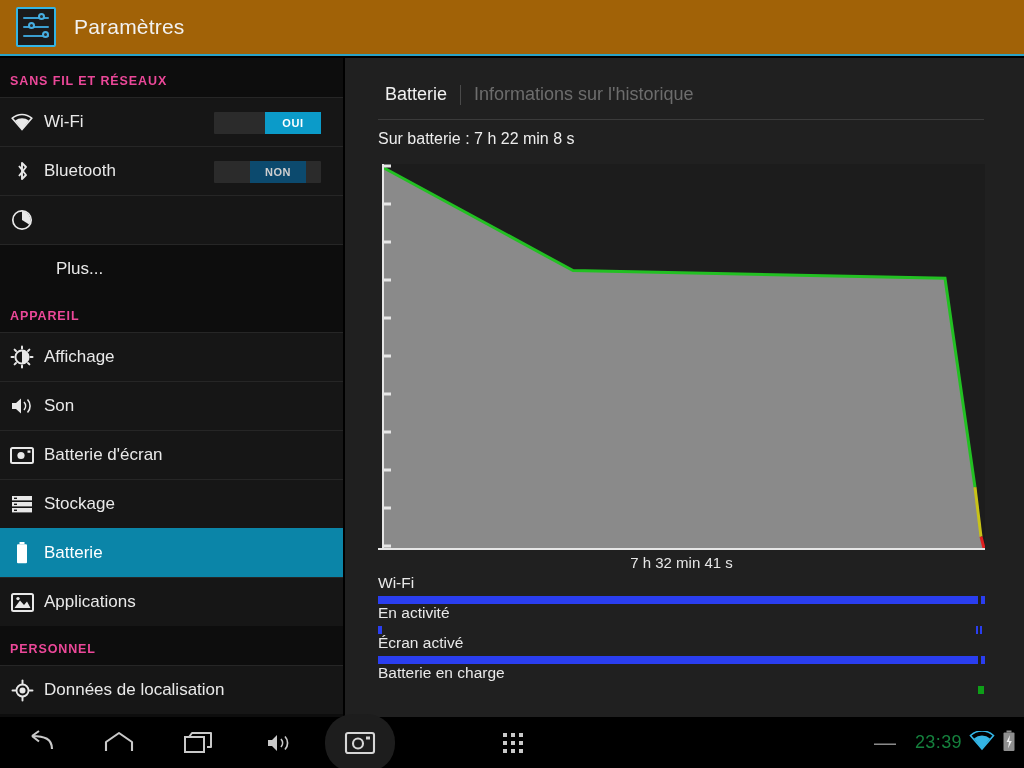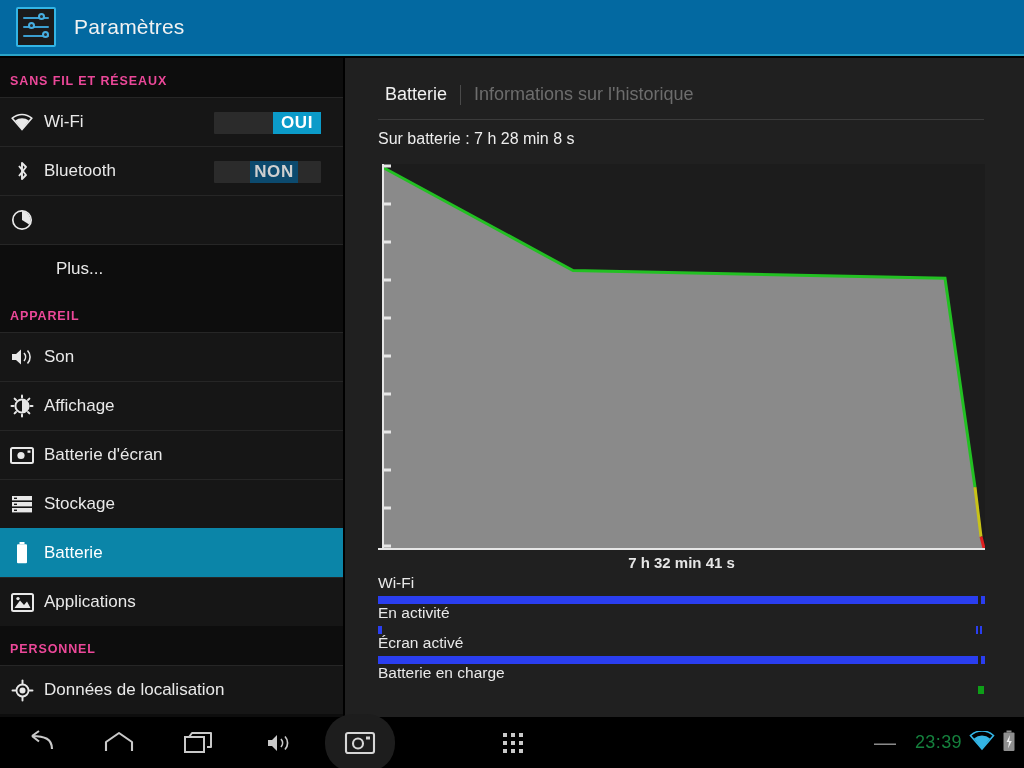--- a/index.html
+++ b/index.html
@@ -6,21 +6,21 @@
   html,body {
     width:1024px; height:768px; overflow:hidden;
     background:#000;
     font-family:"Liberation Sans", sans-serif;
     -webkit-font-smoothing:antialiased;
   }
 
   
   #titlebar {
     position:absolute; left:0; top:0; width:1024px; height:56px;
-    background:#0369a1;
+    background:#a16207;
     border-bottom:2px solid #2aa3c7;
     display:flex; align-items:center;
   }
   #app-icon {
     width:40px; height:40px; margin-left:16px;
     background:#1b1b1b;
     border:2px solid #33b5e5;
     border-radius:2px;
     position:relative;
     flex:none;
@@ -49,22 +49,22 @@
   .srow.sel { background:#0b85a8; border-top:1px solid #0b85a8; }
   .srow .ico { width:44px; display:flex; align-items:center; justify-content:center; flex:none; color:#e8e8e8; }
   .srow .lbl { color:#e9e9e9; font-size:17px; }
   .srow.sel .lbl { color:#ffffff; }
   .srow.noicon .lbl { padding-left:56px; }
   .sw {
     position:absolute; right:22px; top:14px; width:107px; height:22px;
     background:#2b2b2b; border-radius:1px; display:flex; align-items:center;
   }
   .sw .knob {
-    width:48px; height:22px; display:flex; align-items:center; justify-content:center;
-    font-size:17px; font-weight:bold; letter-spacing:.6px;
+    width:56px; height:22px; display:flex; align-items:center; justify-content:center;
+    font-size:11px; font-weight:bold; letter-spacing:.6px;
   }
   .sw.on  { justify-content:flex-end; }
   .sw.on  .knob { background:#0b9bc9; color:#ffffff; }
   .sw.off { justify-content:flex-start; }
   .sw.off .knob { background:#0c4a6e; color:#cfcfcf;margin-left:36px; }
 
   
   #content {
     position:absolute; left:345px; top:58px; width:679px; height:659px;
     background:#202020;
@@ -73,21 +73,21 @@
   #crumb .cur { color:#f0f0f0; font-size:18px; }
   #crumb .bar { width:1px; height:20px; background:#4a4a4a; margin:0 13px; align-self:center; }
   #crumb .nxt { color:#6d6d6d; font-size:18px; }
   #hr { margin:14px 40px 0 33px; height:1px; background:#3b3b3b; }
   #ontime { color:#ededed; font-size:16px; padding:10px 0 0 33px; }
 
   
   #chart { position:absolute; left:378px; top:164px; width:607px; height:390px; }
   #chart svg { display:block; }
   #xlabel { position:absolute; left:378px; top:554px; width:607px; text-align:center;
-            color:#e6e6e6; font-size:15px;font-weight:bold; }
+            color:#e6e6e6; font-size:15px; }
 
   
   #hist { position:absolute; left:378px; top:574px; width:607px; }
   .hrow { position:relative; height:30px; }
   .hrow .hl { color:#e9e9e9; font-size:15.5px; position:absolute; left:0; top:0; white-space:nowrap; }
   .hrow .track { position:absolute; left:0; right:0; bottom:0; height:8px; }
   .hrow .seg { position:absolute; top:0; height:8px; }
 
   
   #navbar { position:absolute; left:0; top:717px; width:1024px; height:51px; background:#000; }
@@ -148,31 +148,20 @@
           <path d="M11 11 L11 2 A9 9 0 0 1 18.2 15.6 Z" fill="#e8e8e8"></path>
         </svg>
     </span>
   </div>
 
   <div class="srow plain noicon">
     <span class="lbl">Plus...</span>
   </div>
 
   <div class="sec-head">APPAREIL</div>
-
-  <div class="srow">
-    <span class="ico">
-      <svg width="24" height="20" viewBox="0 0 24 20">
-          <path d="M2 7 H6 L11 2.5 V17.5 L6 13 H2 Z" fill="#e8e8e8"></path>
-          <path d="M14 6 A6 6 0 0 1 14 14" fill="none" stroke="#e8e8e8" stroke-width="1.6"></path>
-          <path d="M17.5 3.5 A9.5 9.5 0 0 1 17.5 16.5" fill="none" stroke="#e8e8e8" stroke-width="1.6"></path>
-        </svg>
-    </span>
-    <span class="lbl">Son</span>
-  </div>
 
   <div class="srow">
     <span class="ico">
       <svg width="24" height="24" viewBox="0 0 24 24">
           <circle cx="12" cy="12" r="6.6" fill="none" stroke="#e8e8e8" stroke-width="2"></circle>
           <path d="M12 5.4 A6.6 6.6 0 0 1 12 18.6 Z" fill="#e8e8e8"></path>
           <g stroke="#e8e8e8" stroke-width="2" stroke-linecap="round">
             <path d="M12 1.5v2"></path>
             <path d="M12 20.5v2"></path>
             <path d="M1.5 12h2"></path>
@@ -182,20 +171,31 @@
             <path d="M19.4 4.6L18 6"></path>
             <path d="M6 18l-1.4 1.4"></path>
           </g>
         </svg>
     </span>
     <span class="lbl">Affichage</span>
   </div>
 
   <div class="srow">
     <span class="ico">
+      <svg width="24" height="20" viewBox="0 0 24 20">
+          <path d="M2 7 H6 L11 2.5 V17.5 L6 13 H2 Z" fill="#e8e8e8"></path>
+          <path d="M14 6 A6 6 0 0 1 14 14" fill="none" stroke="#e8e8e8" stroke-width="1.6"></path>
+          <path d="M17.5 3.5 A9.5 9.5 0 0 1 17.5 16.5" fill="none" stroke="#e8e8e8" stroke-width="1.6"></path>
+        </svg>
+    </span>
+    <span class="lbl">Son</span>
+  </div>
+
+  <div class="srow">
+    <span class="ico">
       <svg width="24" height="19" viewBox="0 0 24 19">
           <rect x="1" y="2" width="22" height="15" rx="1.5" fill="none" stroke="#e8e8e8" stroke-width="2"></rect>
           <circle cx="11" cy="9.5" r="3.6" fill="#e8e8e8"></circle>
           <rect x="17.5" y="4.5" width="3" height="2.3" fill="#e8e8e8"></rect>
         </svg>
     </span>
     <span class="lbl">Batterie d'écran</span>
   </div>
 
   <div class="srow">
@@ -252,21 +252,21 @@
   </div>
 </div>
 
 <div id="content">
   <div id="crumb">
     <span class="cur">Batterie</span>
     <span class="bar"></span>
     <span class="nxt">Informations sur l'historique</span>
   </div>
   <div id="hr"></div>
-  <div id="ontime">Sur batterie : 7 h 28 min 8 s</div>
+  <div id="ontime">Sur batterie : 7 h 22 min 8 s</div>
 </div>
 
 <div id="chart">
   <svg id="chart-svg" width="607" height="390" viewBox="0 0 607 390">
       <rect x="6" y="0" width="601" height="384" fill="#1c1c1c"></rect>
       <path d="M 6 384 L 6 4 L 195 106.60000000000002 L 567 114.19999999999999 L 591 281.4 L 597 323.2 L 603 372.6 L 606 384 L 606 384 Z" fill="#8a8a8a"></path>
       <path d="M 6 4 L 195 106.60000000000002 L 567 114.19999999999999 L 591 281.4 L 597 323.2" fill="none" stroke="#22c022" stroke-width="3"></path>
       <path d="M 597 323.2 L 603 372.6" fill="none" stroke="#c8c218" stroke-width="3"></path>
       <path d="M 603 372.6 L 606 384" fill="none" stroke="#e02020" stroke-width="3"></path>
       <rect x="4" y="0" width="2" height="384" fill="#e6e6e6"></rect>

